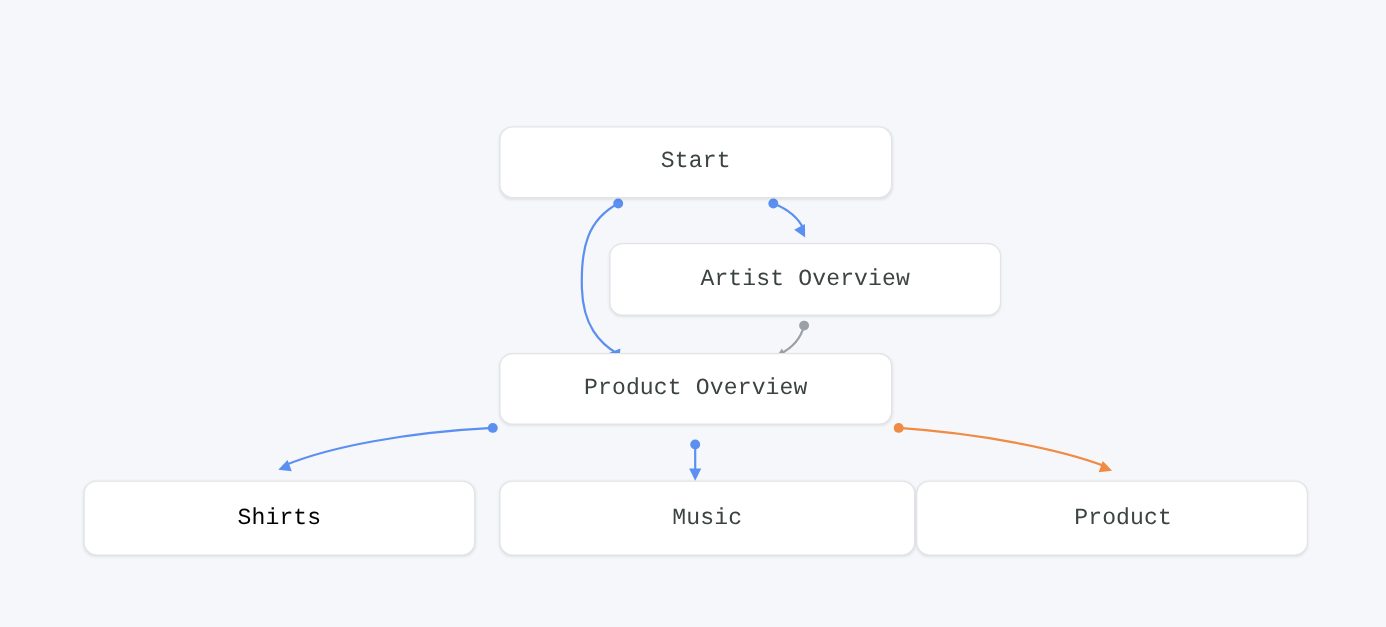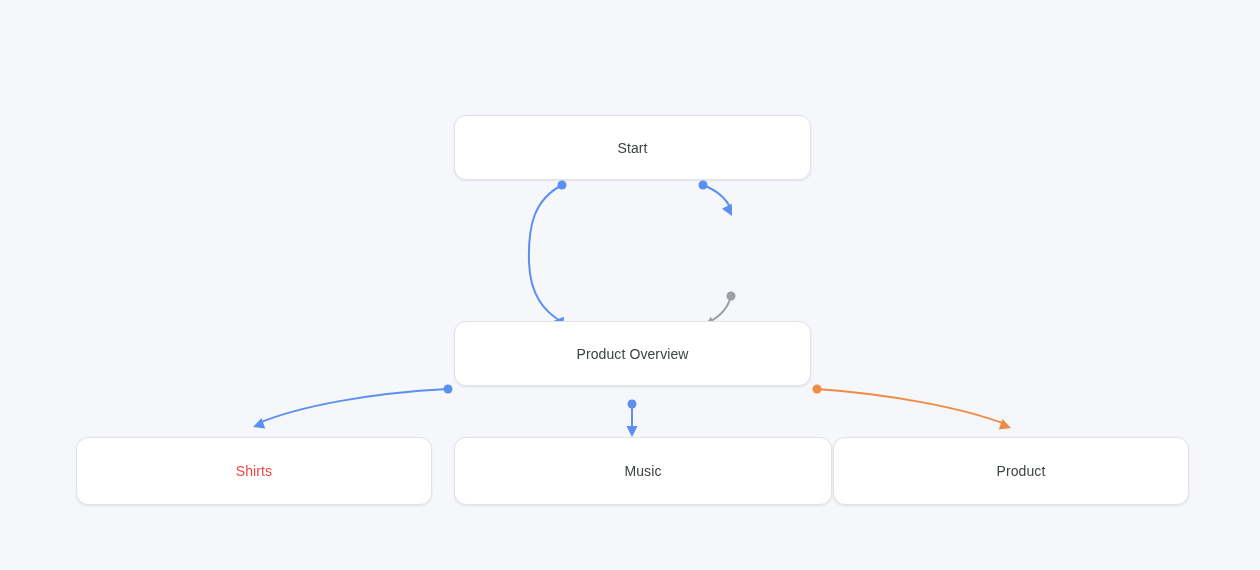--- a/index.html
+++ b/index.html
@@ -35,27 +35,28 @@
     border: 1px solid #e2e3e5;
     border-radius: 12px;
     box-shadow: 0 1px 2px rgba(60, 64, 67, 0.06),
                 0 1px 3px rgba(60, 64, 67, 0.05);
     display: flex;
     align-items: center;
     justify-content: center;
   }
   .node-label {
     color: #3c4441;
-    font-size: 14px;
+    font-size: 21px;
     font-weight: 500;
     letter-spacing: 0.1px;
     line-height: 1;
     text-align: center;
     white-space: nowrap;
     user-select: none;
+    font-family: Liberation Mono, monospace;
   }
 </style>
 </head>
 <body>
 
 <div id="canvas">
   <svg id="edge-layer" viewBox="0 0 1260 570" width="1260" height="570" xmlns="http://www.w3.org/2000/svg">
       <g>
         <path d="M562,185 C534,200 528,225 529,262 C530,296 545,312 562,322" fill="none" stroke="#5b8ff0" stroke-width="2" stroke-linecap="round"></path>
         <circle cx="562" cy="185" r="4.5" fill="#5b8ff0"></circle>
@@ -83,25 +84,28 @@
       </g>
       <g>
         <path d="M817,389 C890,394 963,408 1005,424" fill="none" stroke="#ef8b44" stroke-width="2" stroke-linecap="round"></path>
         <circle cx="817" cy="389" r="4.5" fill="#ef8b44"></circle>
         <path d="M 0,0 L -11,-5.5 L -11,5.5 Z" fill="#ef8b44" transform="translate(1011,428) rotate(20)"></path>
       </g>
     </svg>
 <div class="node" style="left: 454px; top: 115px; width: 357px; height: 65px; background: rgb(255, 255, 255); border-color: rgb(226, 227, 229);">
       <span class="node-label" style="color: rgb(60, 68, 65);">Start</span>
     </div>
+    <div class="node" style="left: 554px; top: 221px; width: 356px; height: 66px; background: rgb(255, 255, 255); border-color: rgb(226, 227, 229);">
+      <span class="node-label" style="color: rgb(60, 68, 65);">Artist Overview</span>
+    </div>
     <div class="node" style="left: 454px; top: 321px; width: 357px; height: 65px; background: rgb(255, 255, 255); border-color: rgb(226, 227, 229);">
       <span class="node-label" style="color: rgb(60, 68, 65);">Product Overview</span>
     </div>
     <div class="node" style="left: 76px; top: 437px; width: 356px; height: 68px; background: rgb(255, 255, 255); border-color: rgb(226, 227, 229);">
-      <span class="node-label" style="color: #ef4444;">Shirts</span>
+      <span class="node-label" style="color: #000000;">Shirts</span>
     </div>
     <div class="node" style="left: 454px; top: 437px; width: 378px; height: 68px; background: rgb(255, 255, 255); border-color: rgb(226, 227, 229);">
       <span class="node-label" style="color: rgb(60, 68, 65);">Music</span>
     </div>
     <div class="node" style="left: 833px; top: 437px; width: 356px; height: 68px; background: rgb(255, 255, 255); border-color: rgb(226, 227, 229); padding-left: 20px;">
       <span class="node-label" style="color: rgb(60, 68, 65);">Product</span>
     </div>
   </div>
 
 </body></html>

